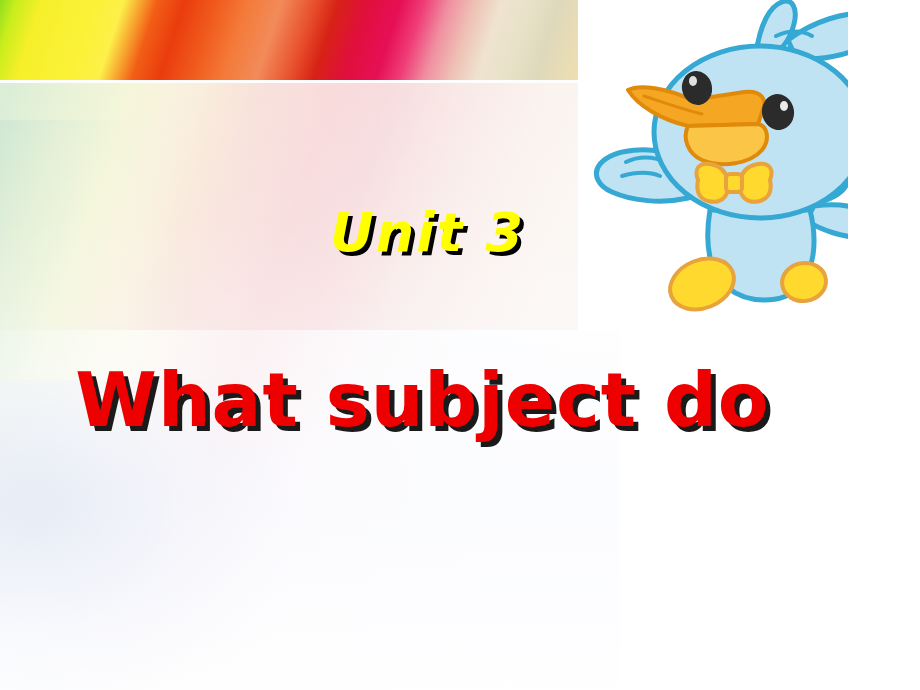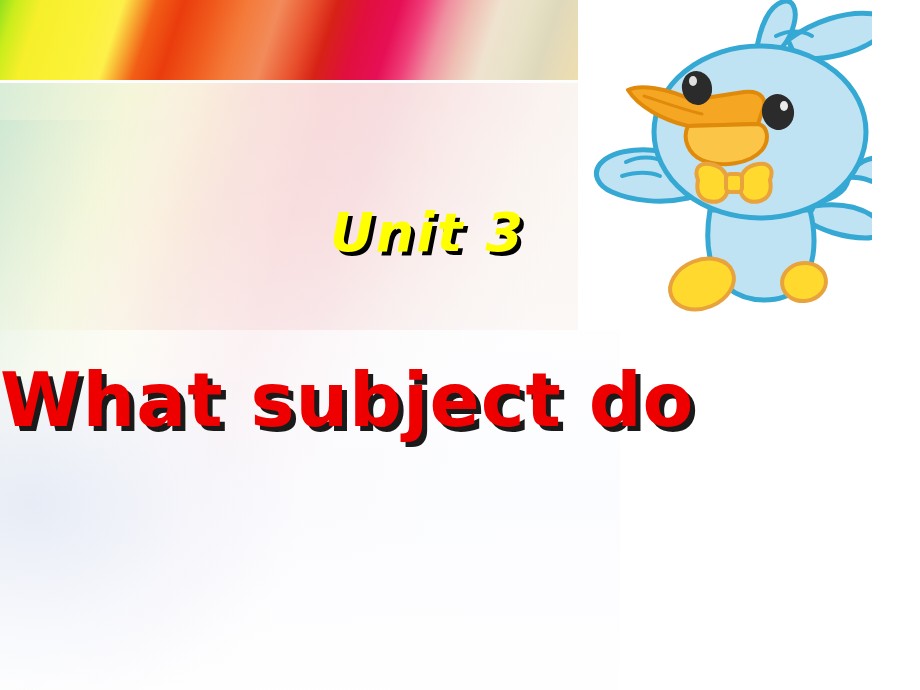--- a/index.html
+++ b/index.html
@@ -12,21 +12,20 @@
     font-family: "Liberation Sans", sans-serif;
   }
 
   
   #slide {
     position: relative;
     width: 848px;
     height: 690px;
     overflow: hidden;
     background: #ffffff;
-    padding-left: 24px;
   }
 
   
   .bg-layer {
     position: absolute;
     inset: 0;
     pointer-events: none;
   }
 
   
@@ -198,20 +197,21 @@
     color: #ffff00;
     text-shadow: 4px 4px 0 #000000;
     white-space: nowrap;
   }
 
   .main-title {
     position: absolute;
     left: 0;
     top: 352px;
     width: 845px;
+    text-align: center;
     font-family: "DejaVu Sans", sans-serif;
     font-weight: bold;
     font-size: 74px;
     line-height: 96px;
     letter-spacing: 1px;
     color: #ee0000;
     text-shadow: 5px 5px 0 #1a1a1a;
     white-space: nowrap;
   }
   .main-title .line {

